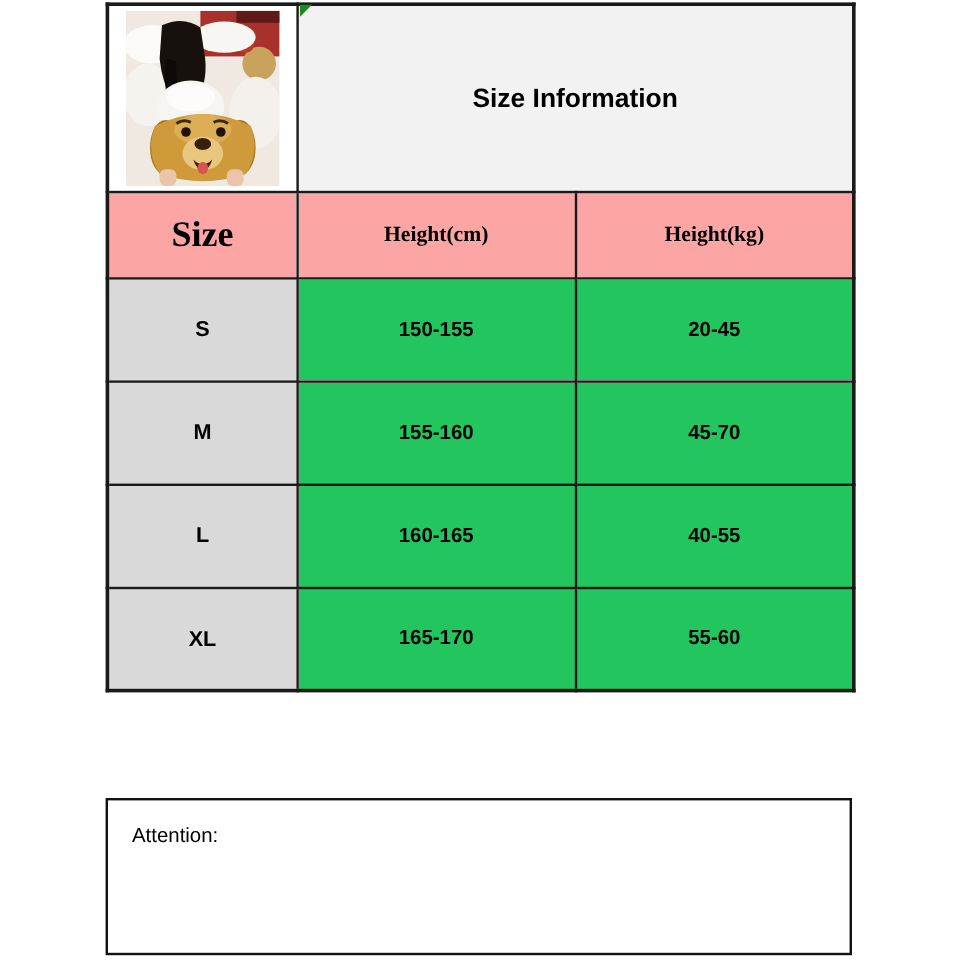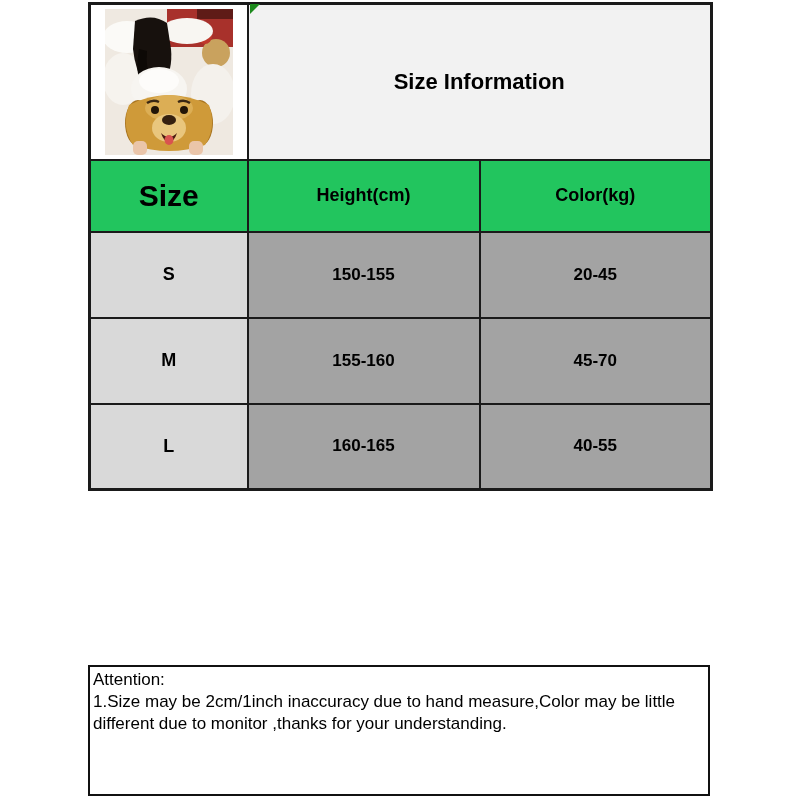--- a/index.html
+++ b/index.html
@@ -41,34 +41,35 @@
 
   td.image-cell {
     background: #ffffff;
   }
   td.title-cell {
     background: #f2f2f2;
     font-size: 22px;
     font-weight: bold;
   }
   td.head-cell {
-    background: #22c55e;
+    background: #fca5a5;
     font-weight: bold;
     font-size: 18px;
+    font-family: Liberation Serif, serif;
   }
   td.head-cell.size-head {
     font-size: 30px;
   }
   td.label-cell {
     background: #d9d9d9;
     font-weight: bold;
     font-size: 18px;
   }
   td.value-cell {
-    background: #a3a3a3;
+    background: #22c55e;
     font-weight: bold;
     font-size: 17px;
   }
 
   
   .cell-marker {
     position: absolute;
     left: 250px;
     top: 4px;
     width: 0;
@@ -93,21 +94,21 @@
     width: 622px;
     height: 131px;
     box-sizing: border-box;
     background: #ffffff;
     border: 2px solid #111111;
     font-size: 17px;
     line-height: 22px;
     padding: 2px 4px 0 3px;
     text-align: left;
   }
-  .attention div { margin: 0; }
+  .attention div { margin: 17px; }
 </style>
 </head>
 <body>
 
 <div class="sheet">
 
   <table class="size-table">
     <colgroup>
       <col style="width:158px">
       <col style="width:232px">
@@ -154,40 +155,44 @@
             <rect x="28" y="132" width="14" height="14" rx="5" fill="#eac5a9"></rect>
             <rect x="84" y="132" width="14" height="14" rx="5" fill="#eac5a9"></rect>
           </g>
         </svg>
       </td>
       <td class="title-cell" colspan="2">Size Information</td>
     </tr>
     <tr class="row-header">
       <td class="head-cell size-head">Size</td>
       <td class="head-cell">Height(cm)</td>
-      <td class="head-cell">Color(kg)</td>
+      <td class="head-cell">Height(kg)</td>
     </tr>
     <tr class="row-data">
       <td class="label-cell">S</td>
       <td class="value-cell">150-155</td>
       <td class="value-cell">20-45</td>
     </tr>
     <tr class="row-data">
       <td class="label-cell">M</td>
       <td class="value-cell">155-160</td>
       <td class="value-cell">45-70</td>
     </tr>
     <tr class="row-data">
       <td class="label-cell">L</td>
       <td class="value-cell">160-165</td>
       <td class="value-cell">40-55</td>
     </tr>
+    <tr class="row-data">
+      <td class="label-cell">XL</td>
+      <td class="value-cell">165-170</td>
+      <td class="value-cell">55-60</td>
+    </tr>
   </tbody>
     </table>
 
   <div class="cell-marker"></div>
 
   <div class="attention">
     <div>Attention:</div>
-    <div>1.Size may be 2cm/1inch inaccuracy due to hand measure,Color may be little different due to monitor ,thanks for your understanding.</div>
   </div>
 
 </div>
 
 </body></html>

